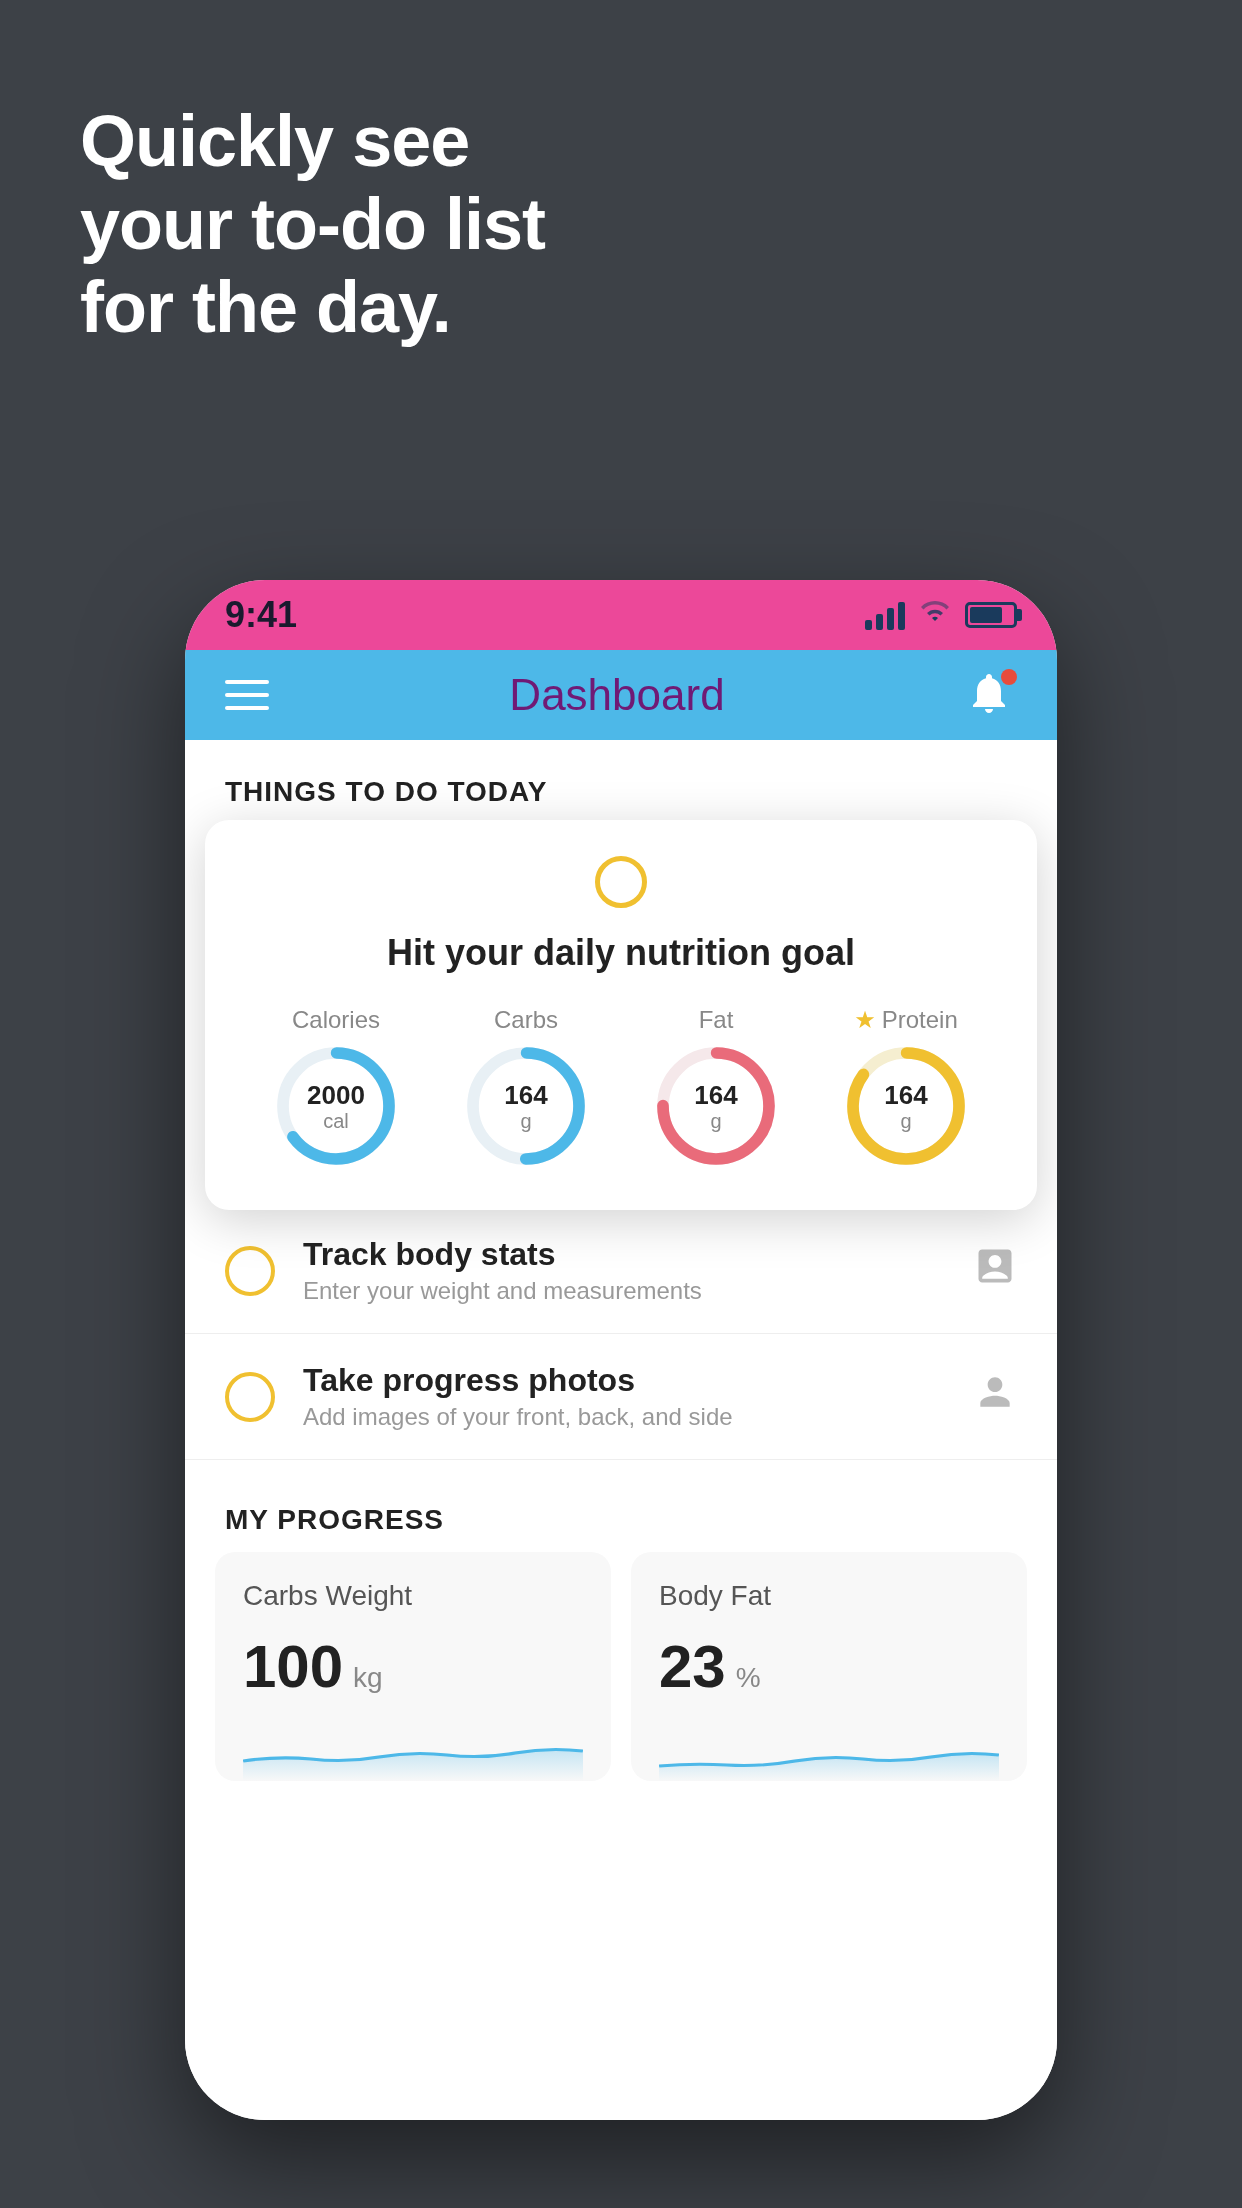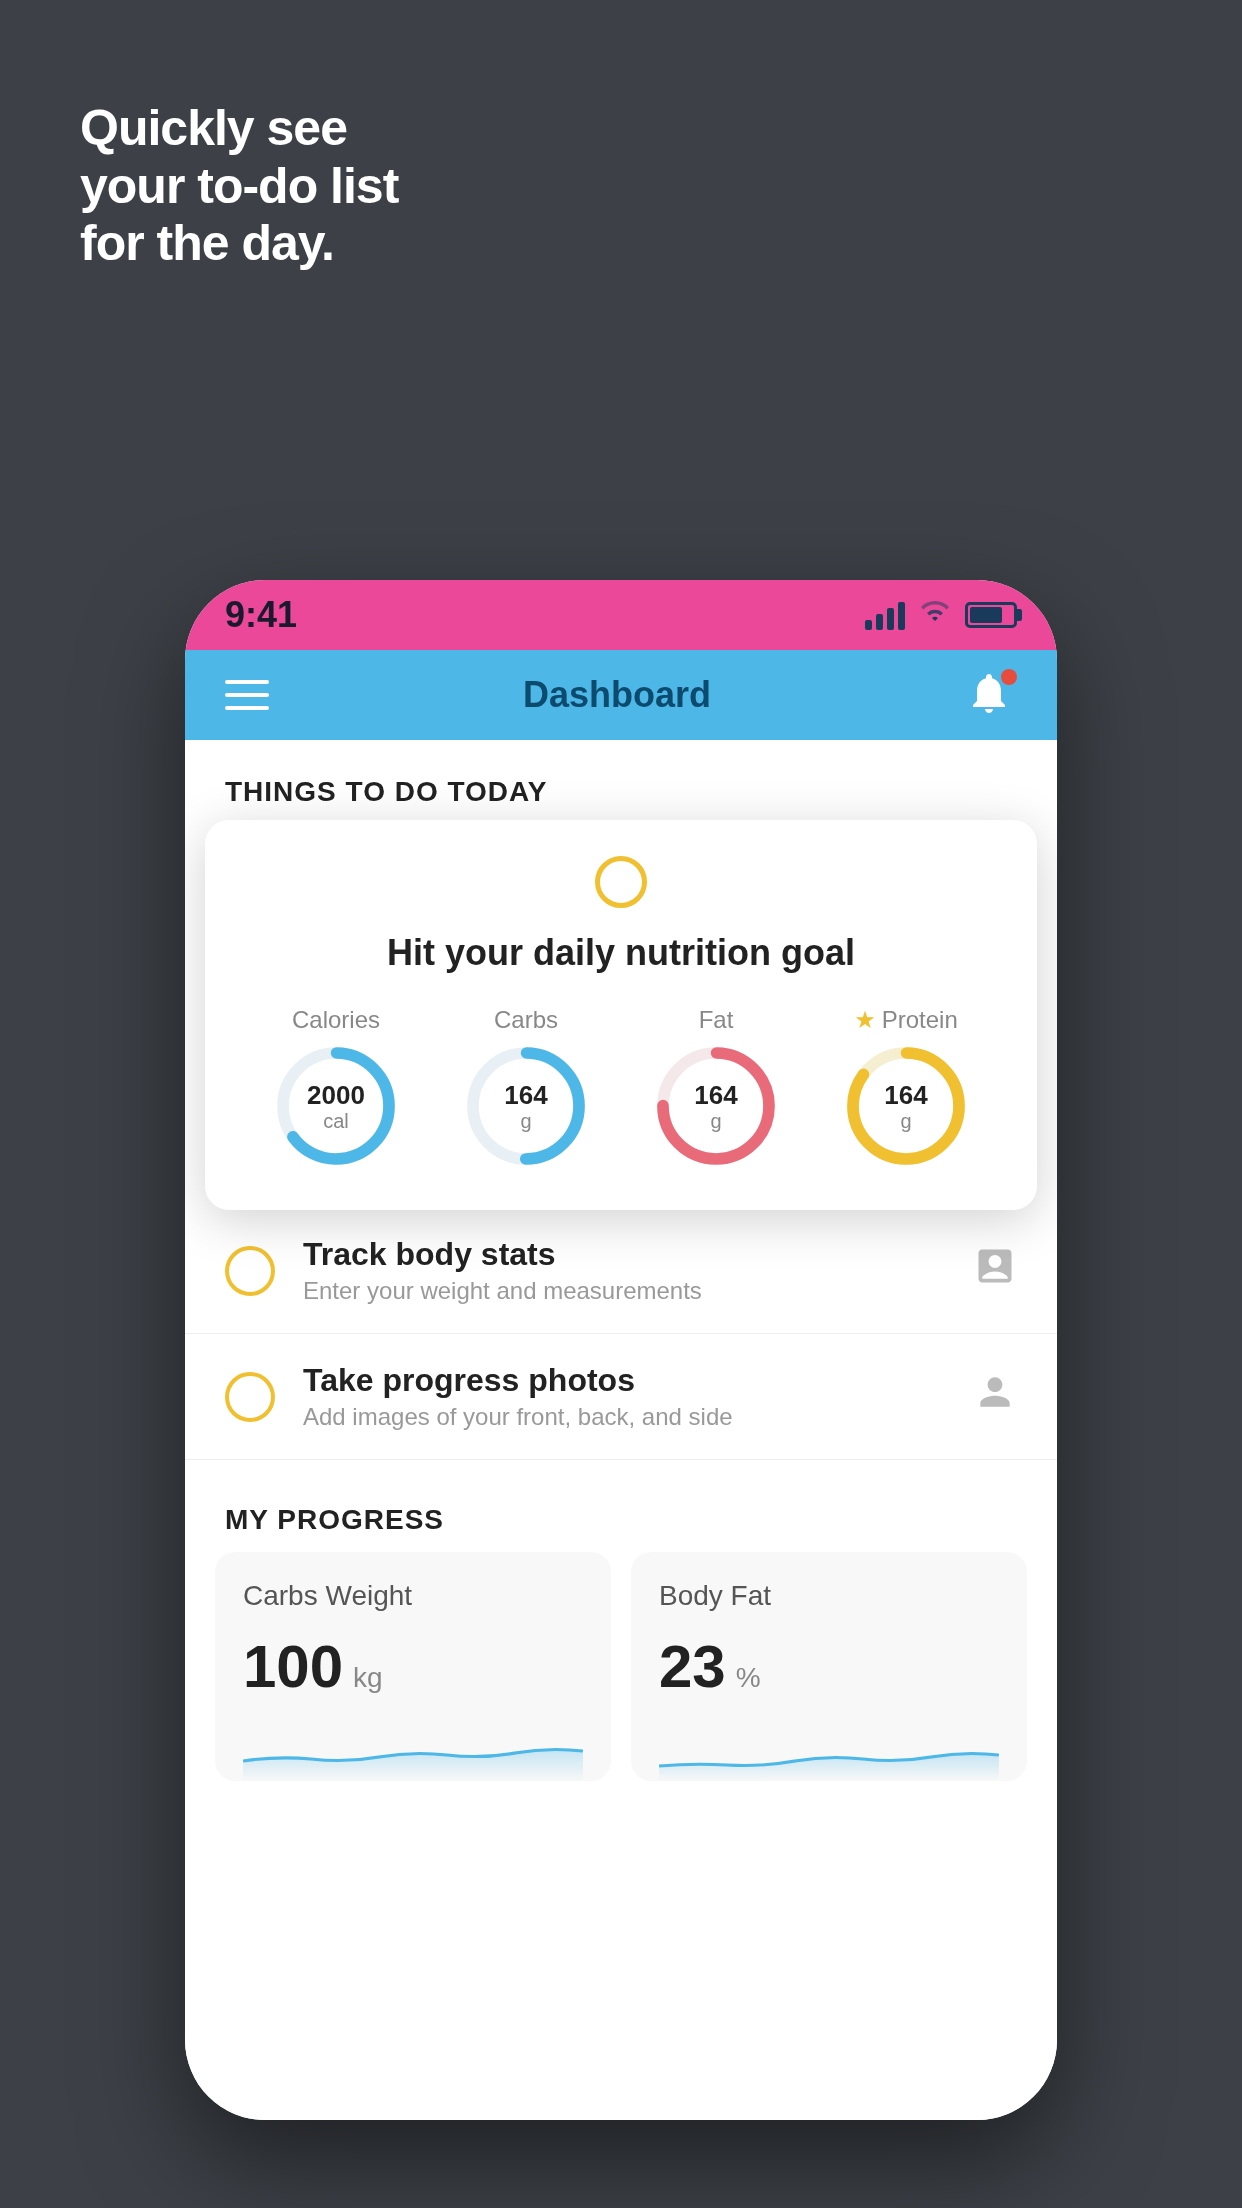--- a/index.html
+++ b/index.html
@@ -17,21 +17,21 @@
       position: absolute;
       inset: 0;
       background: #3d4147;
     }
 
     .hero-text {
       position: absolute;
       top: 100px;
       left: 80px;
       color: #ffffff;
-      font-size: 50px;
+      font-size: 72px;
       font-weight: 800;
       line-height: 1.15;
       letter-spacing: -1px;
     }
 
     
     .phone {
       position: absolute;
       top: 580px;
       left: 185px;
@@ -131,23 +131,23 @@
 
     .hamburger span {
       display: block;
       width: 44px;
       height: 4px;
       background: white;
       border-radius: 2px;
     }
 
     .nav-title {
-      color: #0c4a6e;
-      font-size: 36px;
-      font-weight: 700;
+      color: #701a75;
+      font-size: 44px;
+      font-weight: 400;
     }
 
     .bell-icon {
       width: 52px;
       height: 52px;
       position: relative;
     }
 
     .bell-icon svg {
       width: 48px;

